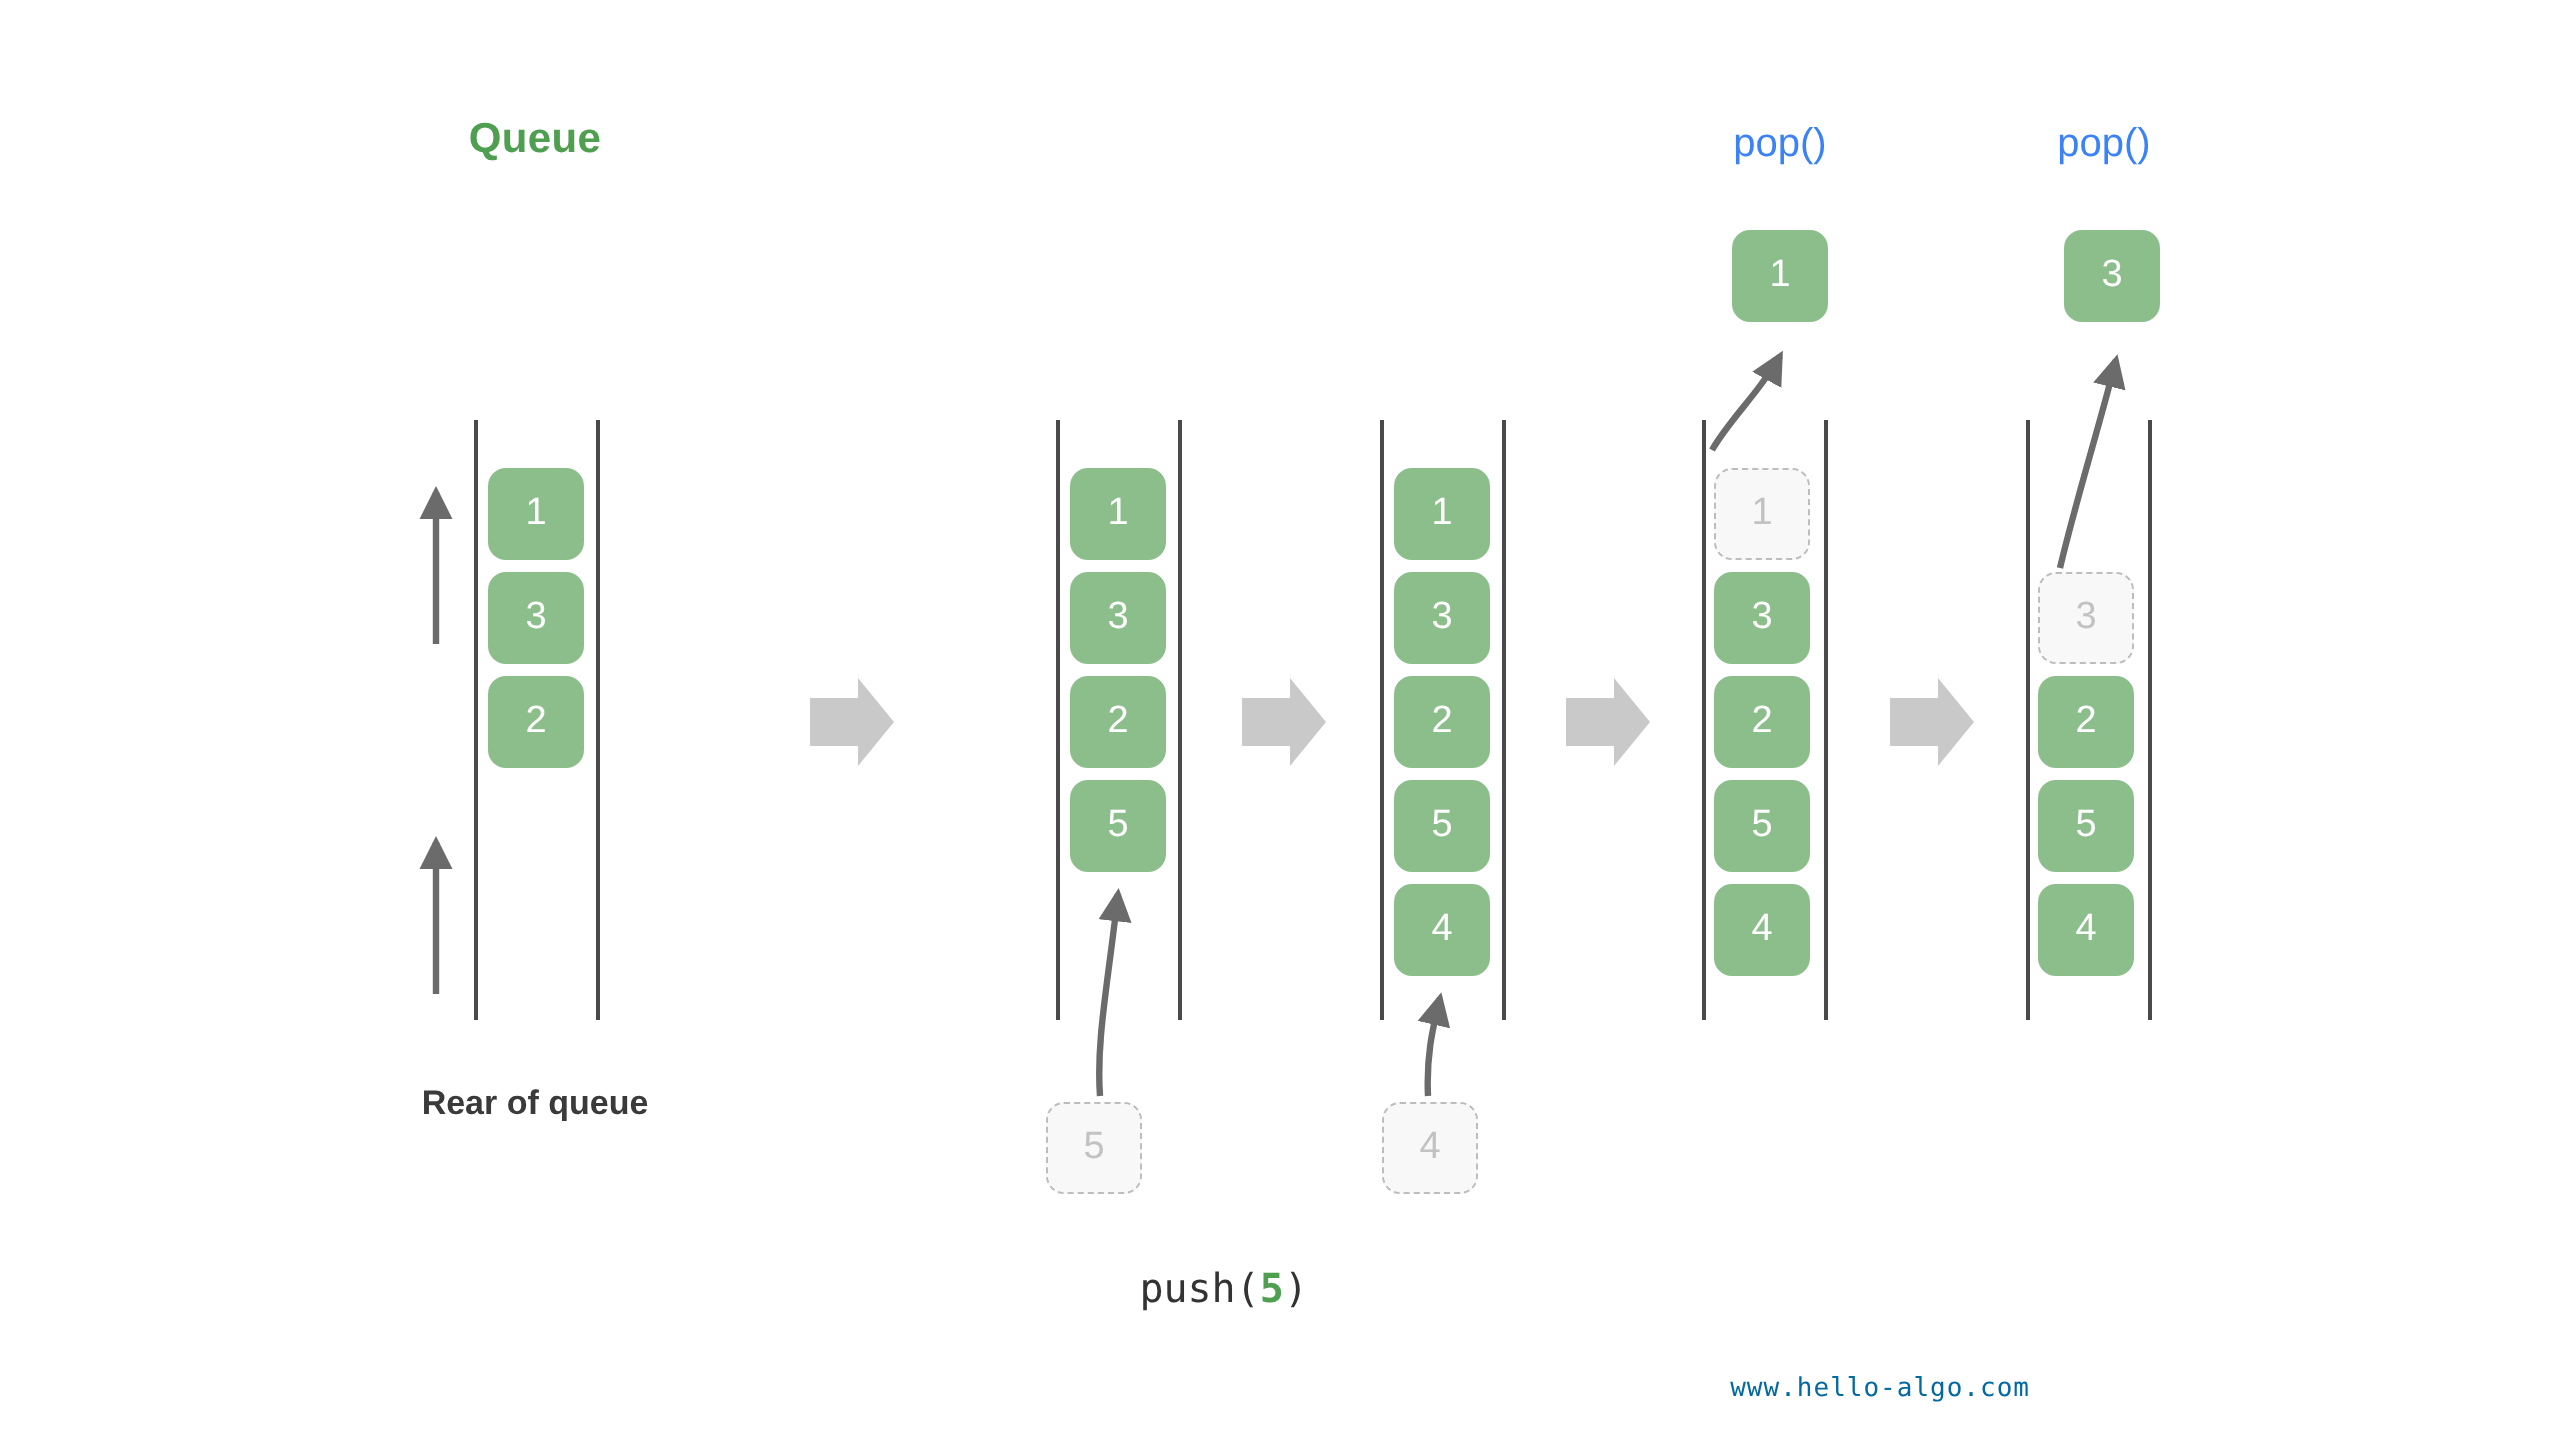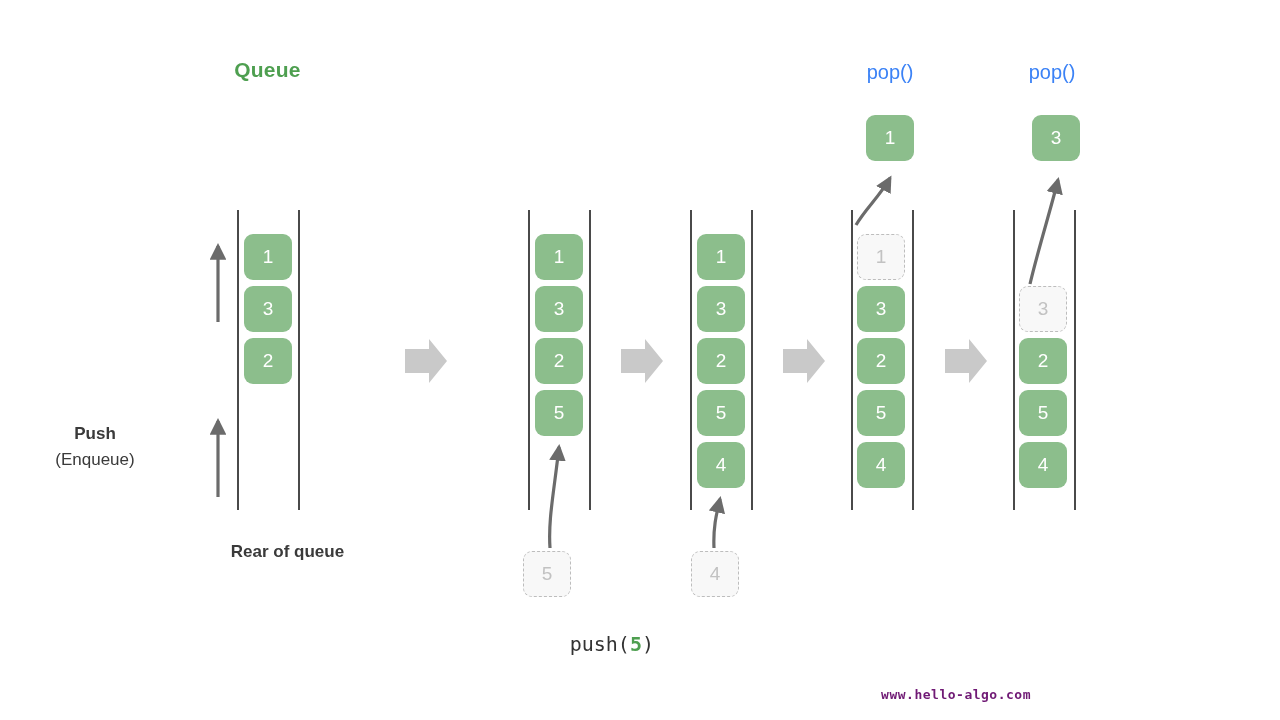--- a/index.html
+++ b/index.html
@@ -43,21 +43,20 @@
     color: #3a3a3a;
   }
   .lbl-rear {
     position: absolute;
     left: 0; top: 542px;
     width: 535px;
     text-align: center;
     font-size: 17px;
     font-weight: bold;
     color: #3a3a3a;
-    margin-left: 20px;
   }
   .side-group {
     position: absolute;
     width: 190px;
     text-align: center;
     color: #3a3a3a;
   }
   .side-group .bold {
     font-size: 17px;
     font-weight: bold;
@@ -116,49 +115,44 @@
     text-align: right;
     font-family: "DejaVu Sans Mono", monospace;
     font-size: 20px;
     color: #333333;
   }
   .op-bottom .num { color: #4E9F50; font-weight: bold; }
 
   
   .watermark {
     position: absolute;
-    right: 12px;
+    right: 28px;
     bottom: 18px;
     font-family: "DejaVu Sans Mono", monospace;
     font-size: 13px;
-    color: #701a75;
+    color: #0369a1;
     letter-spacing: .5px;
-    font-weight: bold;
   }
 
   svg.overlay {
     position: absolute;
     left: 0; top: 0;
     width: 1280px;
     height: 720px;
     pointer-events: none;
   }
 </style>
 </head>
 <body>
 
 <div class="stage">
 
   <div class="title-queue">Queue</div>
   <div class="lbl-rear">Rear of queue</div>
 
-  <div class="side-group" id="push-group">
-    <span class="bold">Push</span>
-    <span class="paren">(Enqueue)</span>
-  </div>
 
   <div class="rail" style="left:237px; top:210px; height:300px;"></div>
   <div class="rail" style="left:298px; top:210px; height:300px;"></div>
   <div class="box" style="left:244px; top:234px;">1</div>
   <div class="box" style="left:244px; top:286px;">3</div>
   <div class="box" style="left:244px; top:338px;">2</div>
 
   <div class="rail" style="left:528px; top:210px; height:300px;"></div>
   <div class="rail" style="left:589px; top:210px; height:300px;"></div>
   <div class="box" style="left:535px; top:234px;">1</div>

